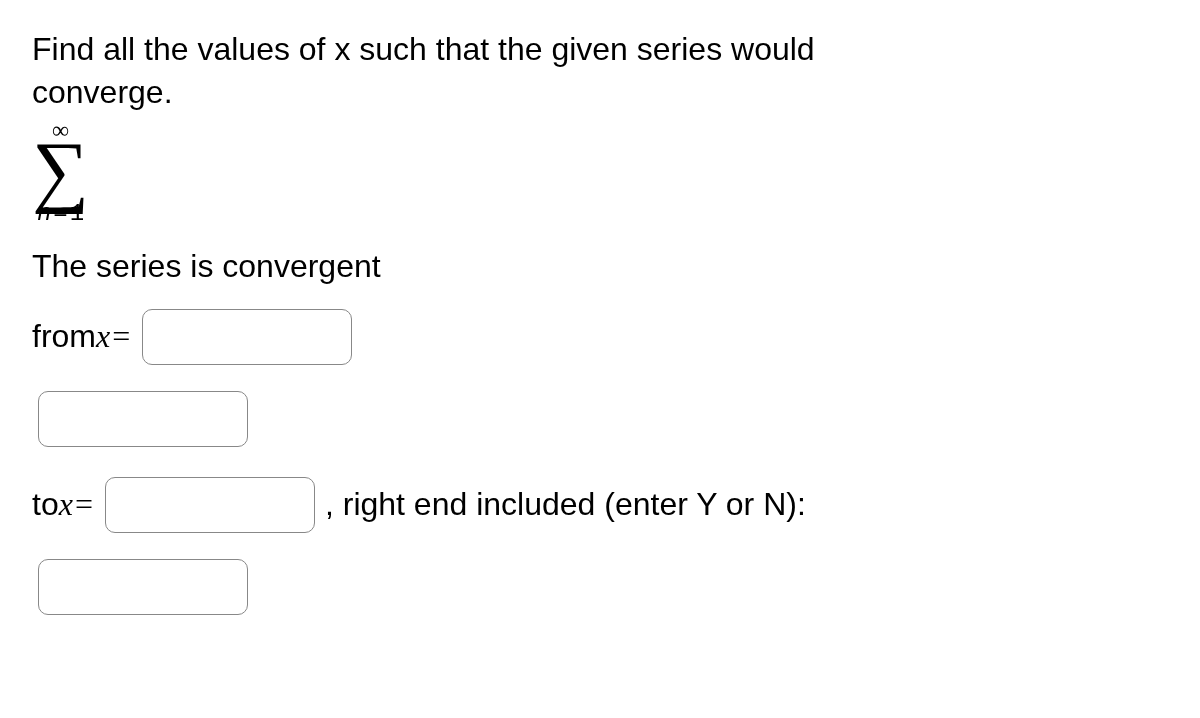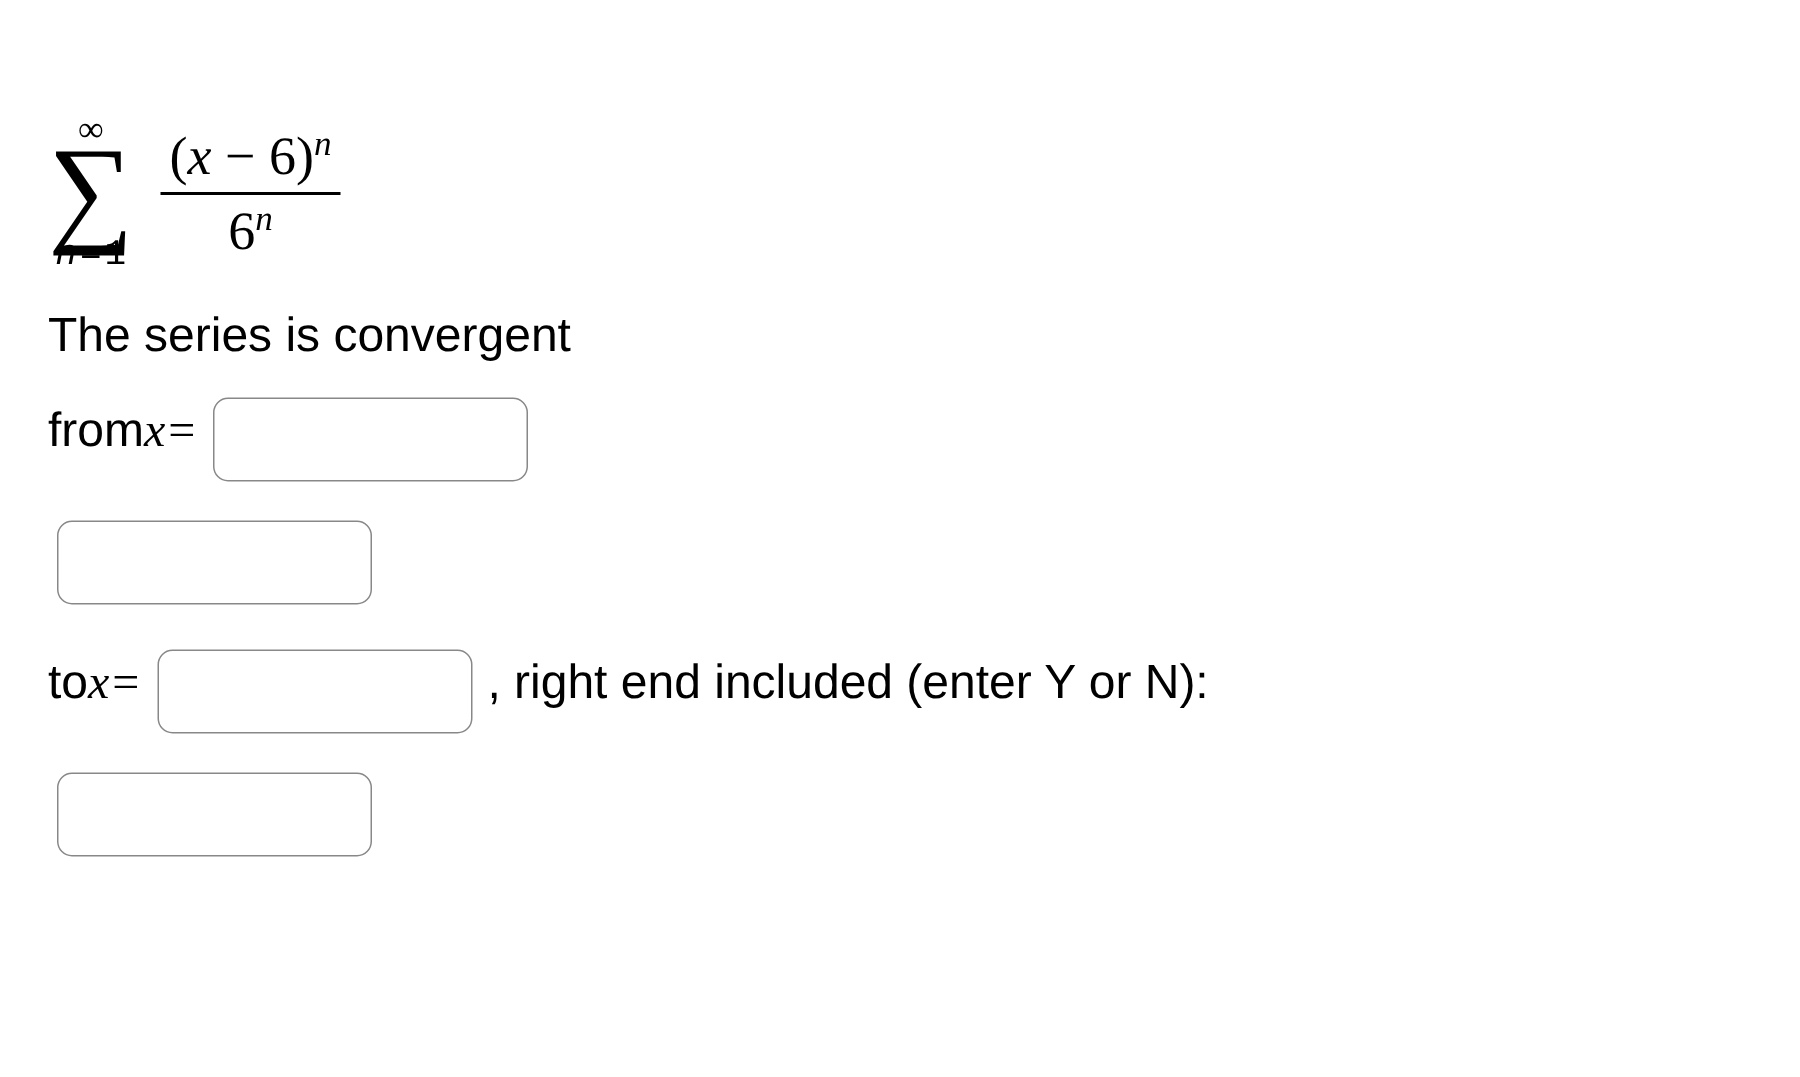--- a/index.html
+++ b/index.html
@@ -63,20 +63,21 @@
     font-size: 0.65em;
     vertical-align: super;
     font-style: italic;
   }
   .convergent-line {
     margin-top: 19px;
     margin-bottom: 20px;
   }
   .row {
     display: flex;
+    align-items: center;
     flex-wrap: wrap;
     margin-bottom: 26px;
   }
   .math-var {
     font-family: 'Cambria Math', 'Times New Roman', serif;
     font-style: italic;
   }
   .eq-sign {
     font-family: 'Cambria Math', 'Times New Roman', serif;
     margin: 0 6px 0 2px;
@@ -96,38 +97,30 @@
     margin-bottom: 30px;
   }
   .after-text {
     margin-left: 4px;
   }
 </style>
 </head>
 <body>
 
 <div class="problem-text">
-  <br>
+  <span>Find all the values of x such that the given series would</span><br>
+  <span>converge.</span>
 </div>
 
 <div class="formula">
   <span class="sigma-block">
     <span class="sigma-top">∞</span>
     <span class="sigma">∑</span>
     <span class="sigma-bottom">
       <span>n</span><span style="font-style:normal;margin:0 2px;">=</span><span style="font-style:normal">1</span>
-    </span>
-  </span>
-  <span class="fraction">
-    <span class="frac-top">
-      <span style="font-style:normal">(</span><span>x</span><span style="font-style:normal"> − </span><span style="font-style:normal">6</span><span style="font-style:normal">)</span><span class="sup">n</span>
-    </span>
-    <span class="frac-bar"></span>
-    <span class="frac-bot">
-      <span style="font-style:normal">6</span><span class="sup">n</span>
     </span>
   </span>
 </div>
 
 <div class="convergent-line">The series is convergent</div>
 
 <div class="row">
   <span>from </span>
   <span class="math-var">x</span>
   <span class="eq-sign"> =</span>

